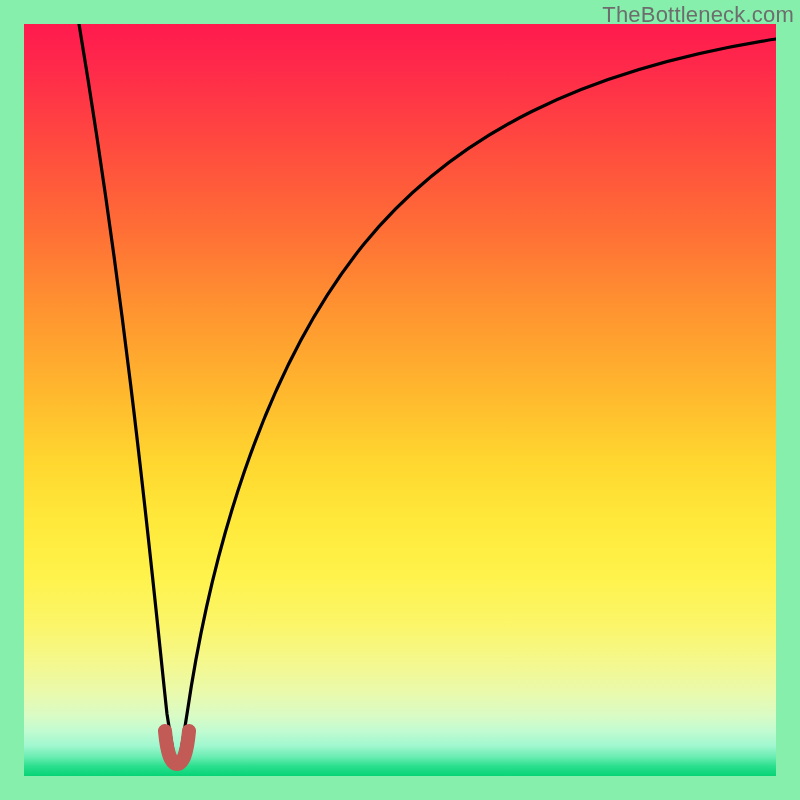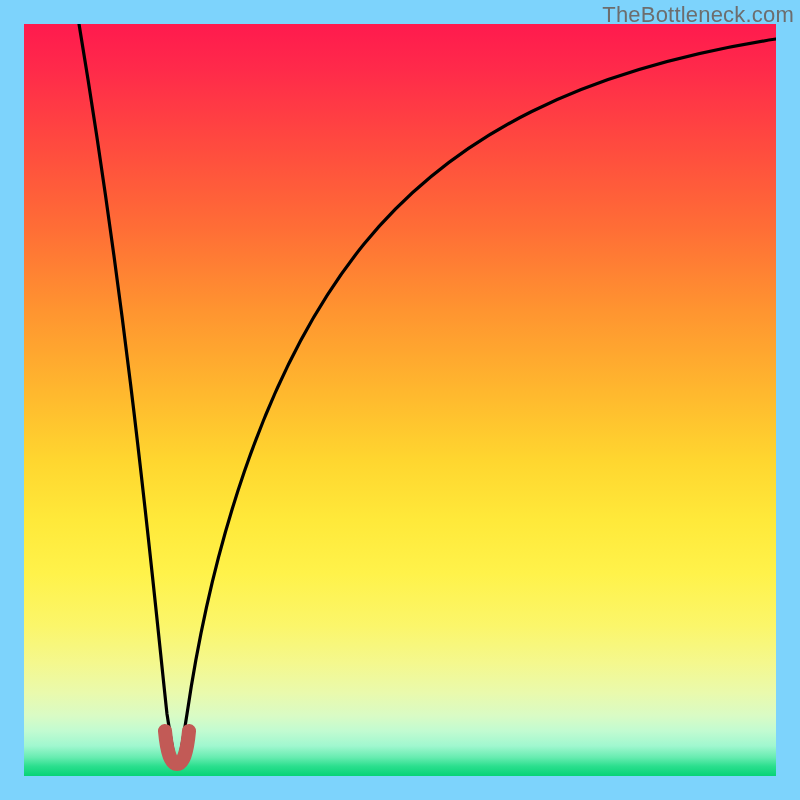--- a/index.html
+++ b/index.html
@@ -9,21 +9,21 @@
     height: 800px;
     overflow: hidden;
     background: #000;
   }
   .frame {
     position: absolute;
     left: 0;
     top: 0;
     width: 800px;
     height: 800px;
-    background: #7dd3fc;
+    background: #86efac;
   }
   .plot-area {
     position: absolute;
     left: 24px;
     top: 24px;
     width: 752px;
     height: 752px;
     overflow: hidden;
   }
   .gradient {

